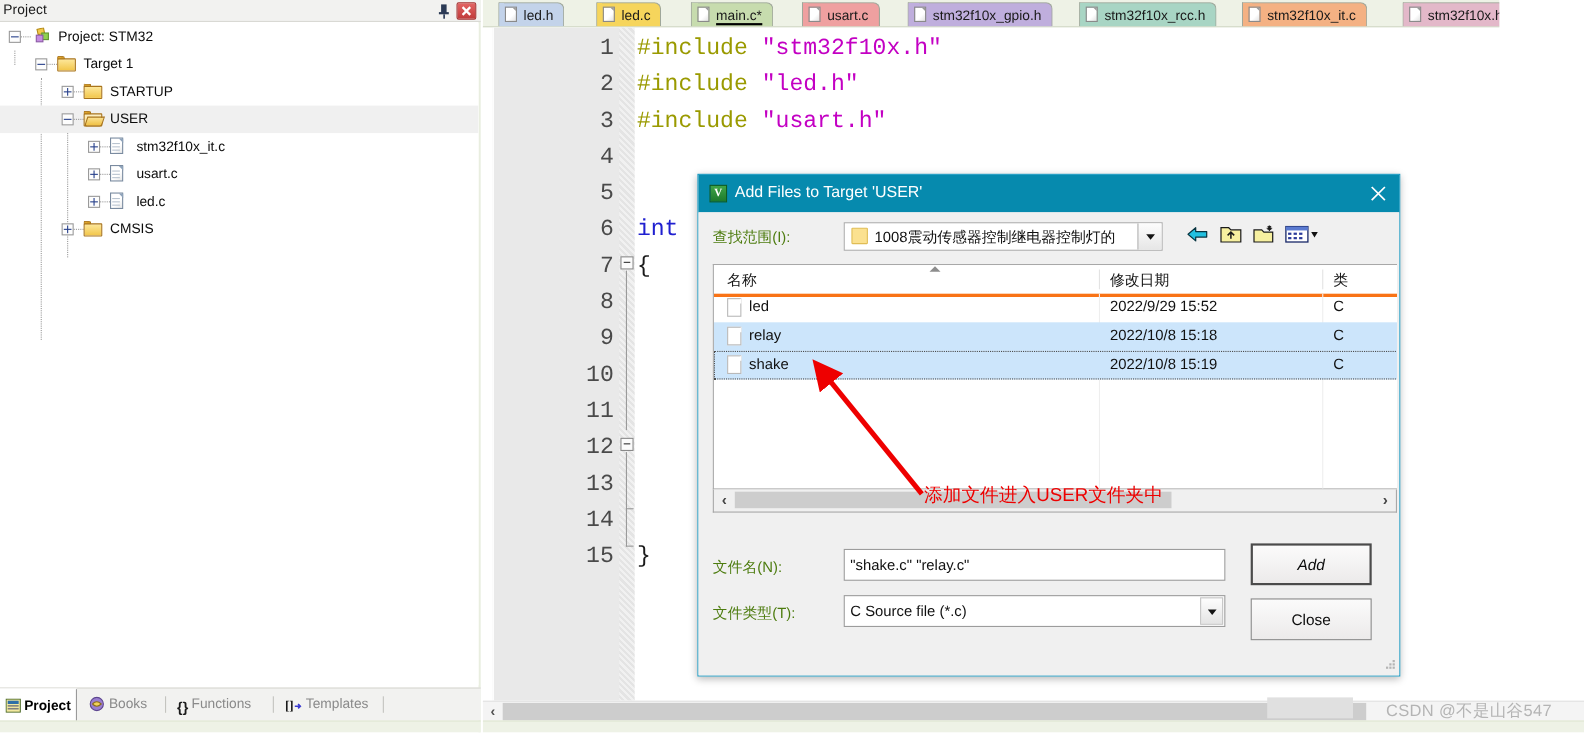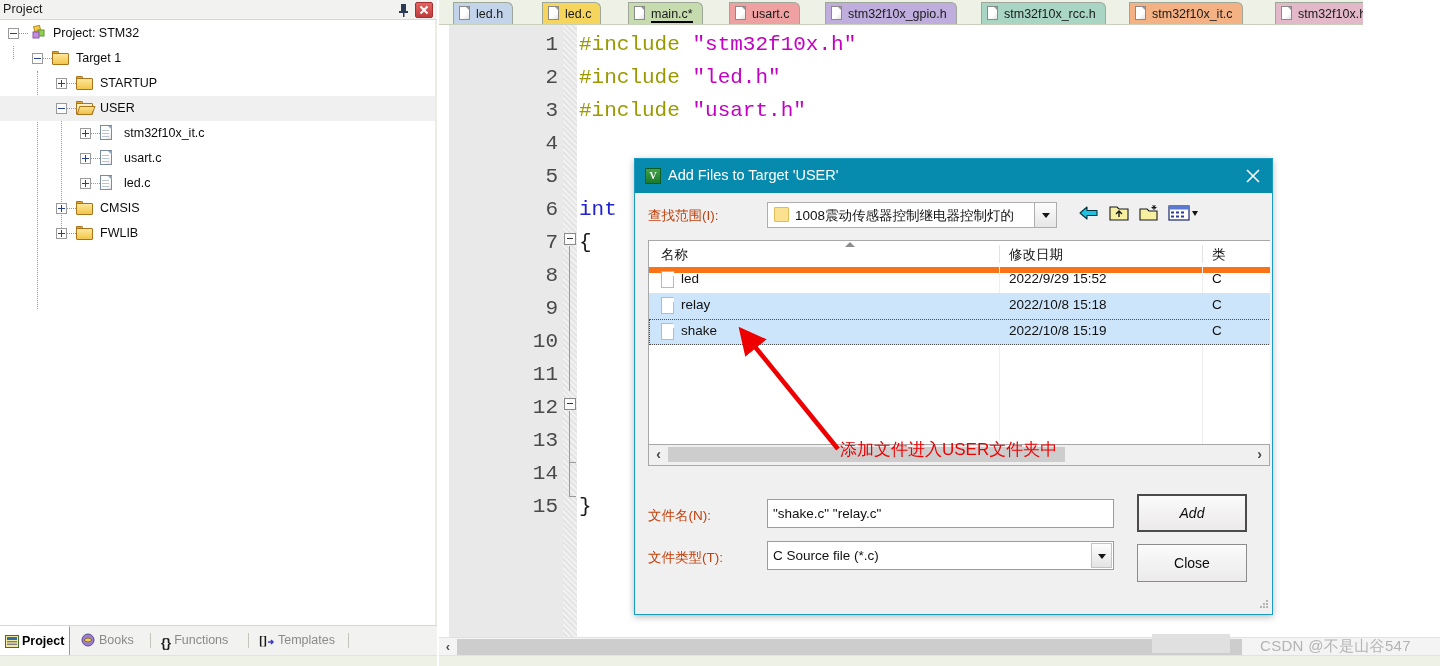--- a/index.html
+++ b/index.html
@@ -321,21 +321,21 @@
   }
   .dlg-close {
     position: absolute; right: 8px; top: 7px;
     width: 22px; height: 20px; cursor: default;
   }
   .dlg-body {
     position: absolute; left: 0; top: 34px;
     width: 637px; height: 421px;
     background: #f0f0f0;
   }
-  .lbl { position: absolute; font-size: 13.5px; color: #c2410c; white-space: nowrap; }
+  .lbl { position: absolute; font-size: 13.5px; color: #4d7c0f; white-space: nowrap; }
 
   .path-combo {
     position: absolute; left: 132px; top: 9px;
     width: 290px; height: 26px;
     background: #ffffff;
     border: 1px solid #aeaeae;
     box-sizing: border-box;
     overflow: hidden;
   }
   .path-combo .pfold {
@@ -369,21 +369,21 @@
     width: 622px; height: 205px;
     background: #ffffff;
     border: 1px solid #a8a8a8;
     border-right: 0;
     box-sizing: border-box;
     overflow: hidden;
   }
   .fl-head {
     position: absolute; left: 0; top: 0; width: 622px; height: 26px;
     background: #ffffff;
-    border-bottom: 6px solid #f97316;
+    border-bottom: 3px solid #f97316;
   }
   .fl-head .hcell {
     position: absolute; top: 5px;
     font-size: 13.5px; color: #121212;
   }
   .fl-head .hdiv {
     position: absolute; top: 4px; width: 1px; height: 18px; background: #e3e3e3;
   }
   .sort-arrow {
     position: absolute; left: 196px; top: 1px;
@@ -625,31 +625,20 @@
         <span class="ico" style="left:76px">
           <div class="folder-closed" style="margin-top:1px">
               <div class="tab"></div>
               <div class="body"></div>
             </div>
         </span>
         <span class="tlabel" style="position:absolute;left:100px">CMSIS</span>
       </div>
 
 
-      <div class="trow">
-        <div class="expander plus" style="left:56px"></div>
-        <div class="dash-h" style="left:67px; width:9px"></div>
-        <span class="ico" style="left:76px">
-          <div class="folder-closed" style="margin-top:1px">
-              <div class="tab"></div>
-              <div class="body"></div>
-            </div>
-        </span>
-        <span class="tlabel" style="position:absolute;left:100px">FWLIB</span>
-      </div>
     </div>
 
     <div class="bottom-tabs">
       <div class="btab active" style="left:0px">
         <span class="bico">
           <svg width="14" height="13" viewBox="0 0 14 13">
             <rect x="0.5" y="0.5" width="13" height="12" fill="#f3e9a0" stroke="#4a6a2a"></rect>
             <rect x="2" y="2" width="10" height="3" fill="#2f6fa8"></rect>
             <rect x="2" y="6" width="10" height="1.4" fill="#7f7f7f"></rect>
             <rect x="2" y="8.6" width="10" height="1.4" fill="#7f7f7f"></rect>

